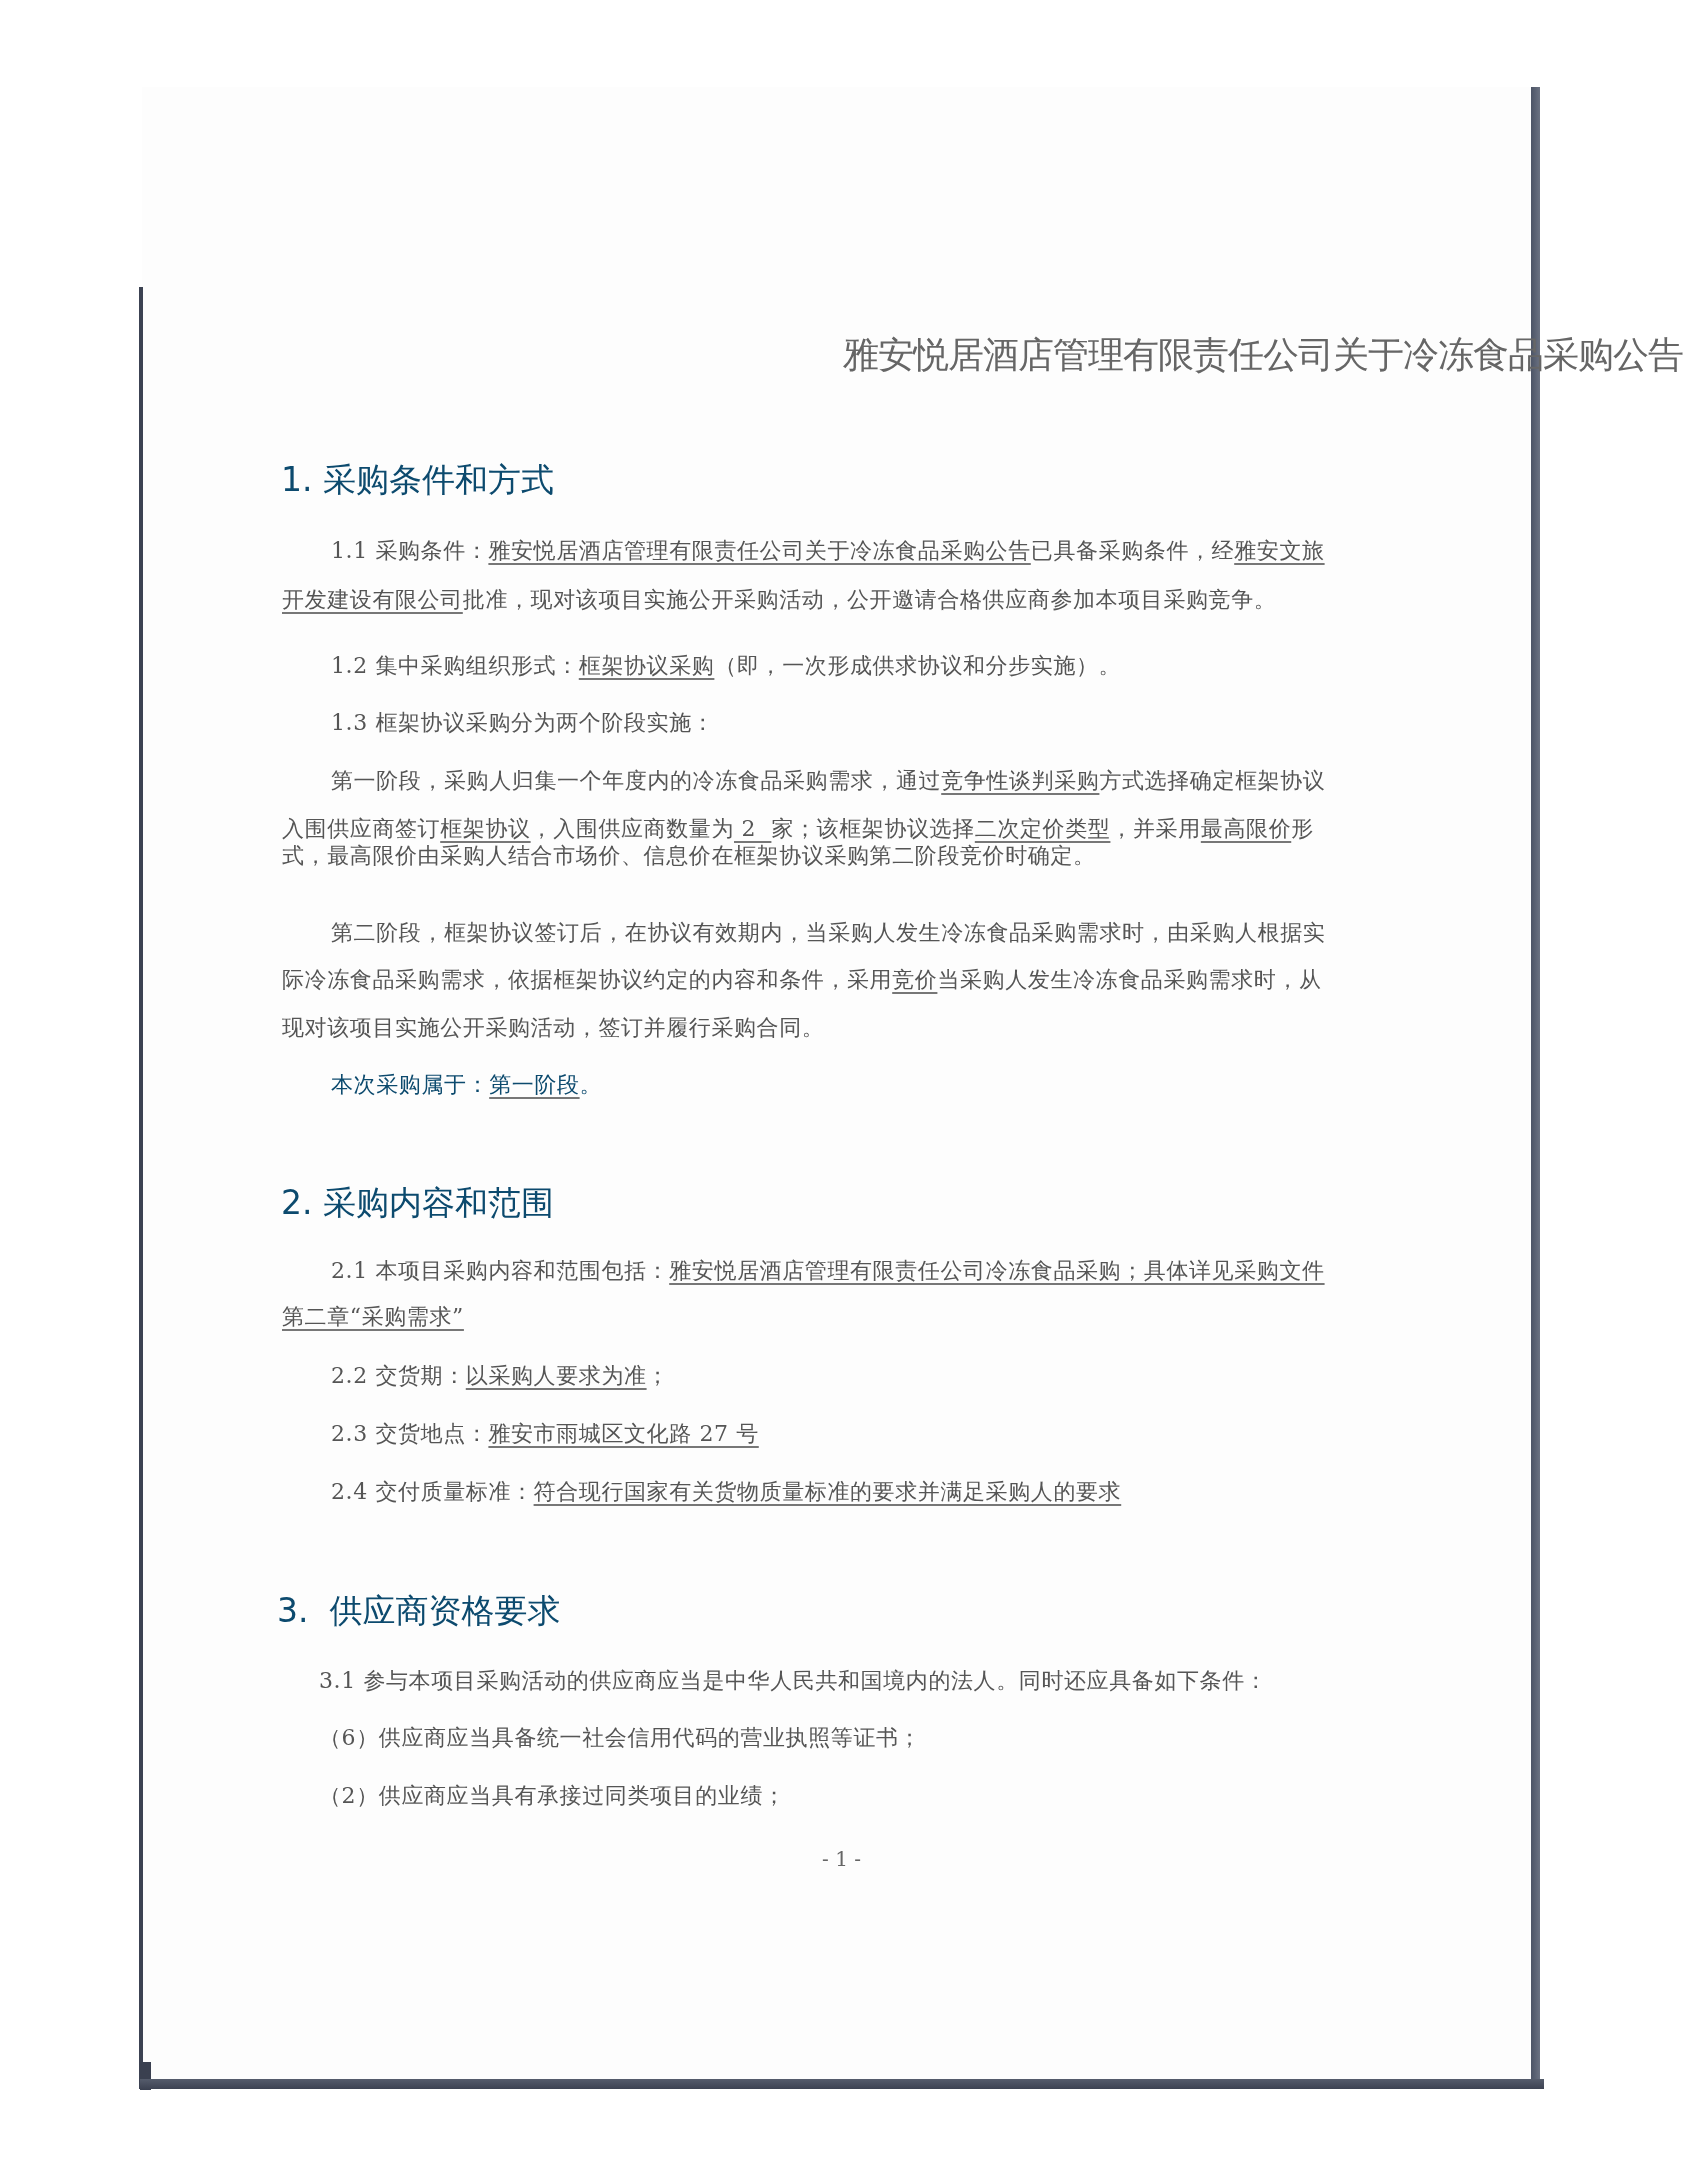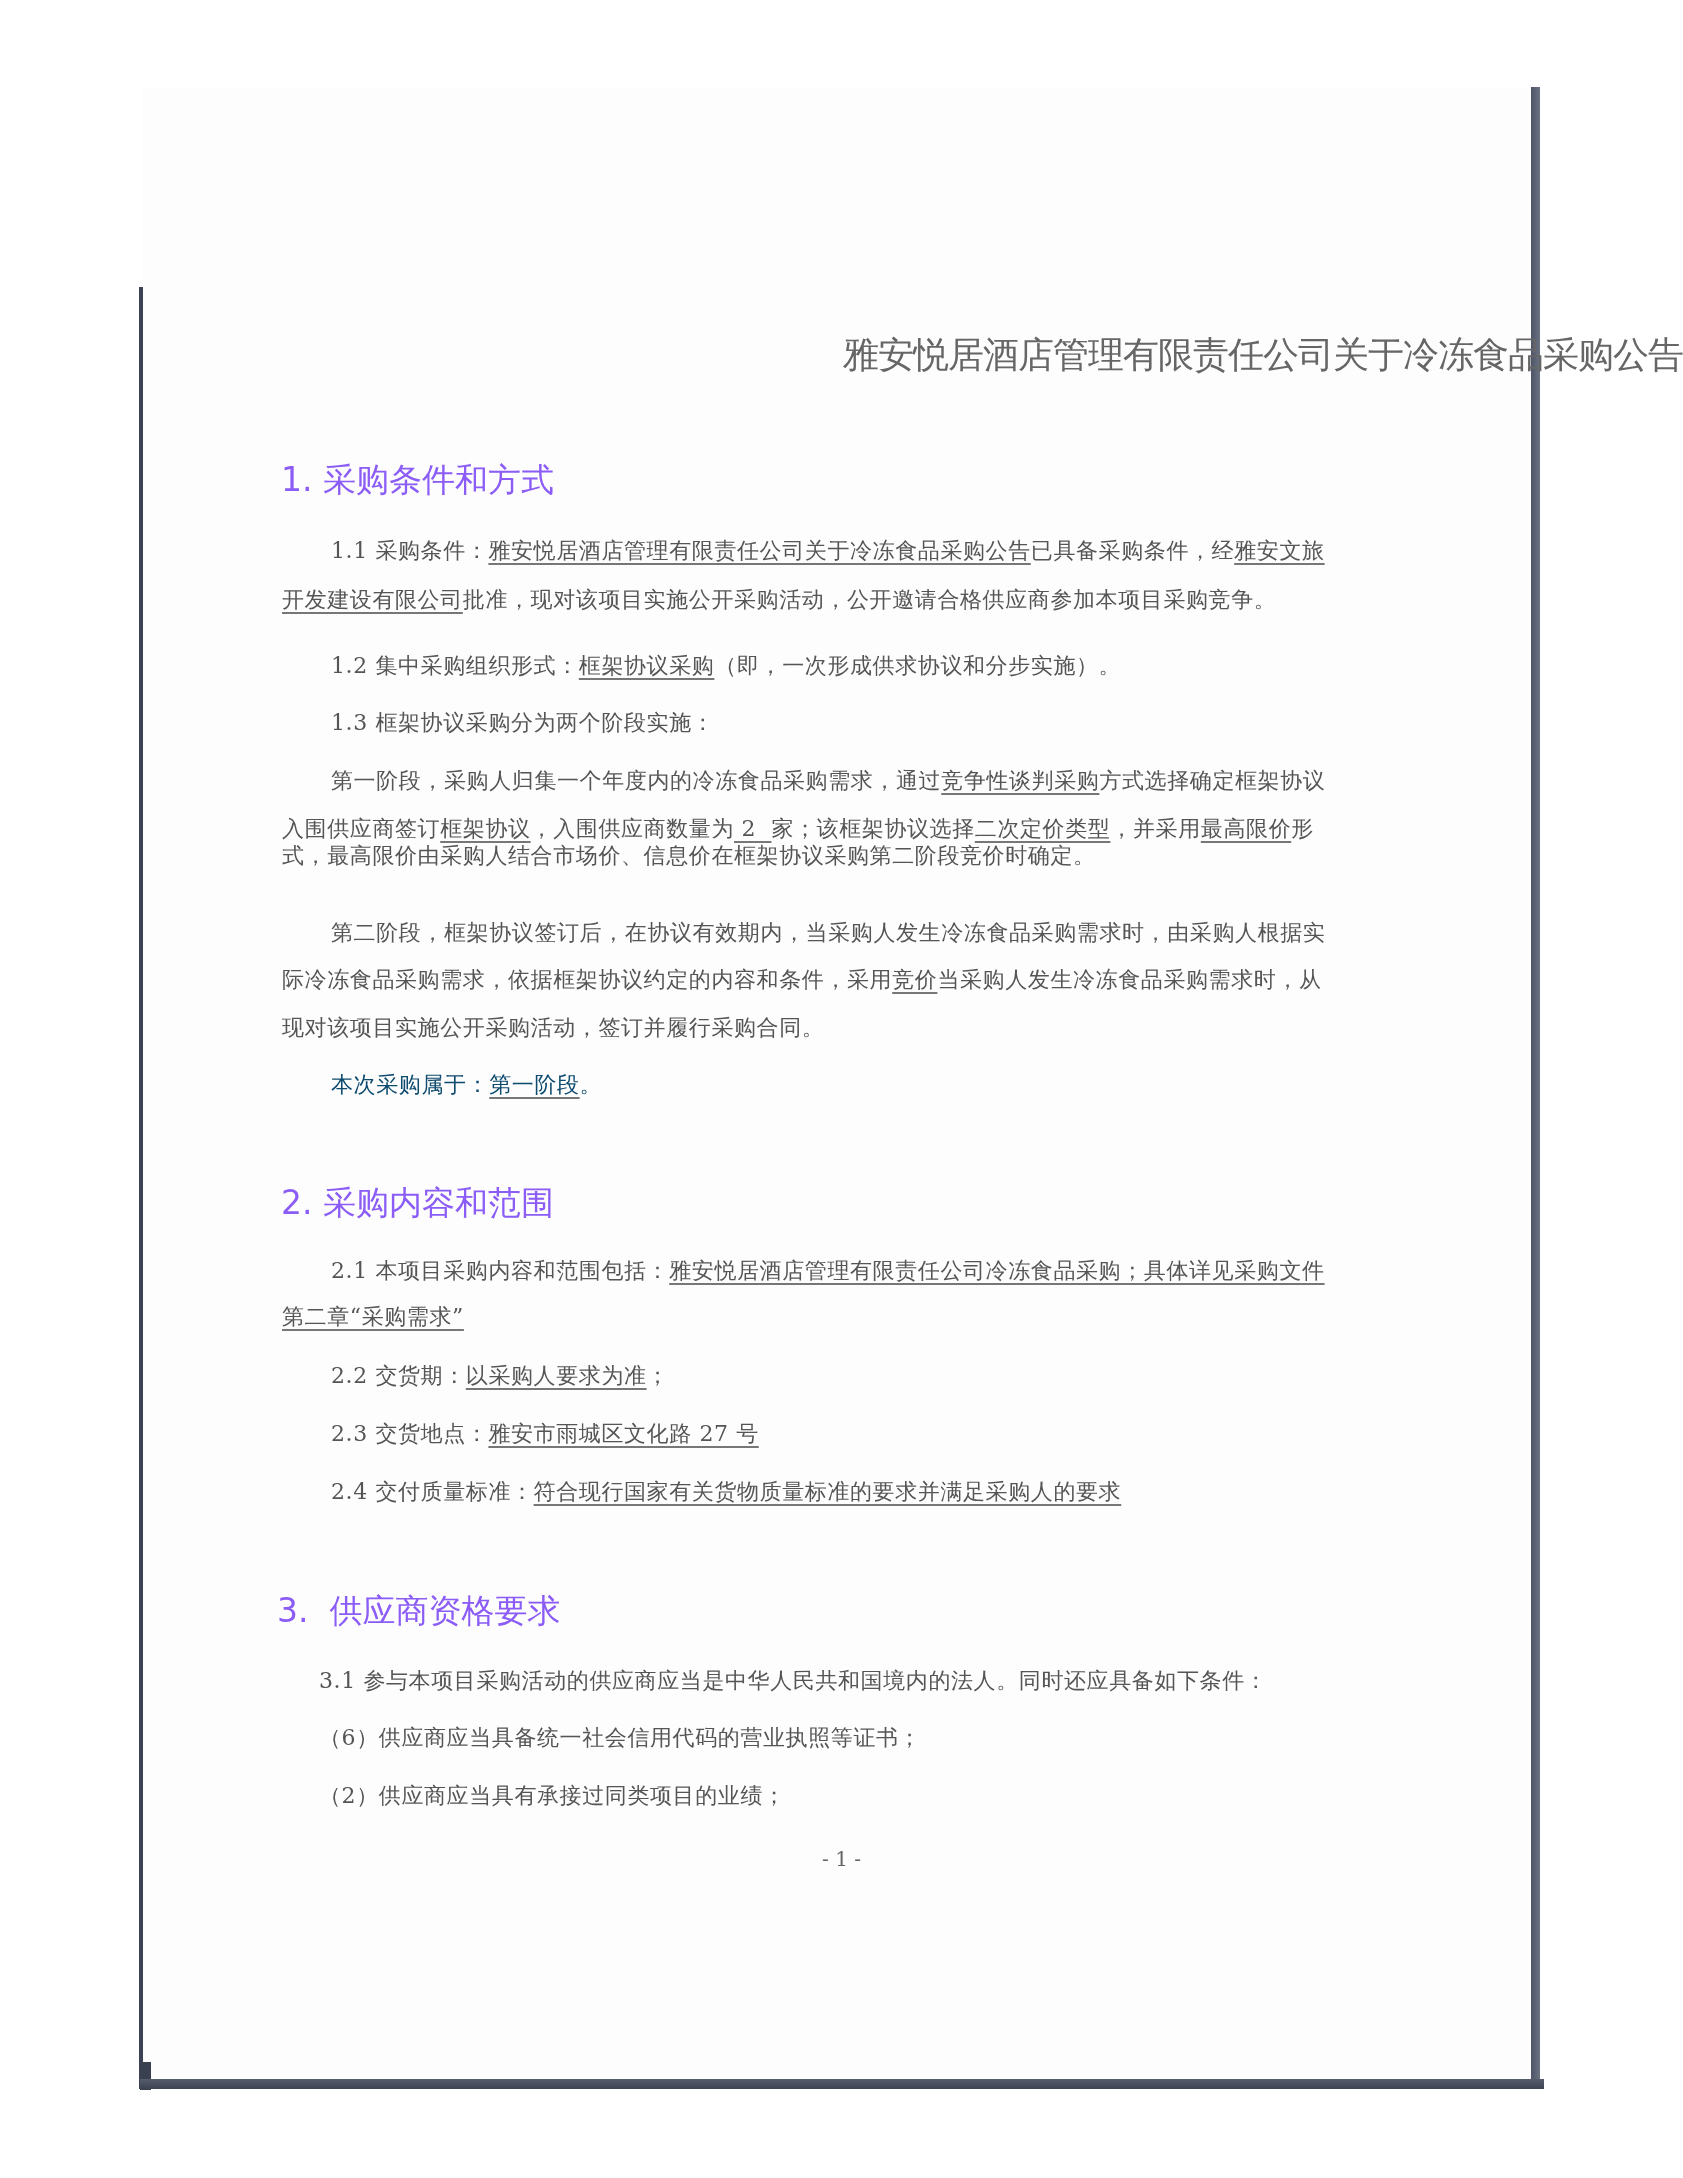--- a/index.html
+++ b/index.html
@@ -30,21 +30,21 @@
     background: linear-gradient(180deg, #555c6c, #3c4252);
   }
   .title {
     position: absolute; left: 0; top: 331px; width: 1683px; text-align: right;
     font-family: "DejaVu Sans", "Liberation Sans", sans-serif;
     font-size: 36px; color: #666; letter-spacing: -1px;
   }
   .h {
     position: absolute; left: 281px;
     font-family: "DejaVu Sans", "Liberation Sans", sans-serif;
-    font-size: 33px; color: #8b5cf6;
+    font-size: 33px; color: #0c4a6e;
   }
   .p {
     position: absolute; left: 282px; width: 1099px;
     font-size: 22px; line-height: 48px; color: #555; letter-spacing: 0.6px;
     white-space: nowrap;
   }
   .ind { padding-left: 49px; }
   .u { text-decoration: underline; text-decoration-color: #777; text-underline-offset: 5px; }
   .pg {
     position: absolute; left: 0; width: 1683px; top: 1847px; text-align: center;

